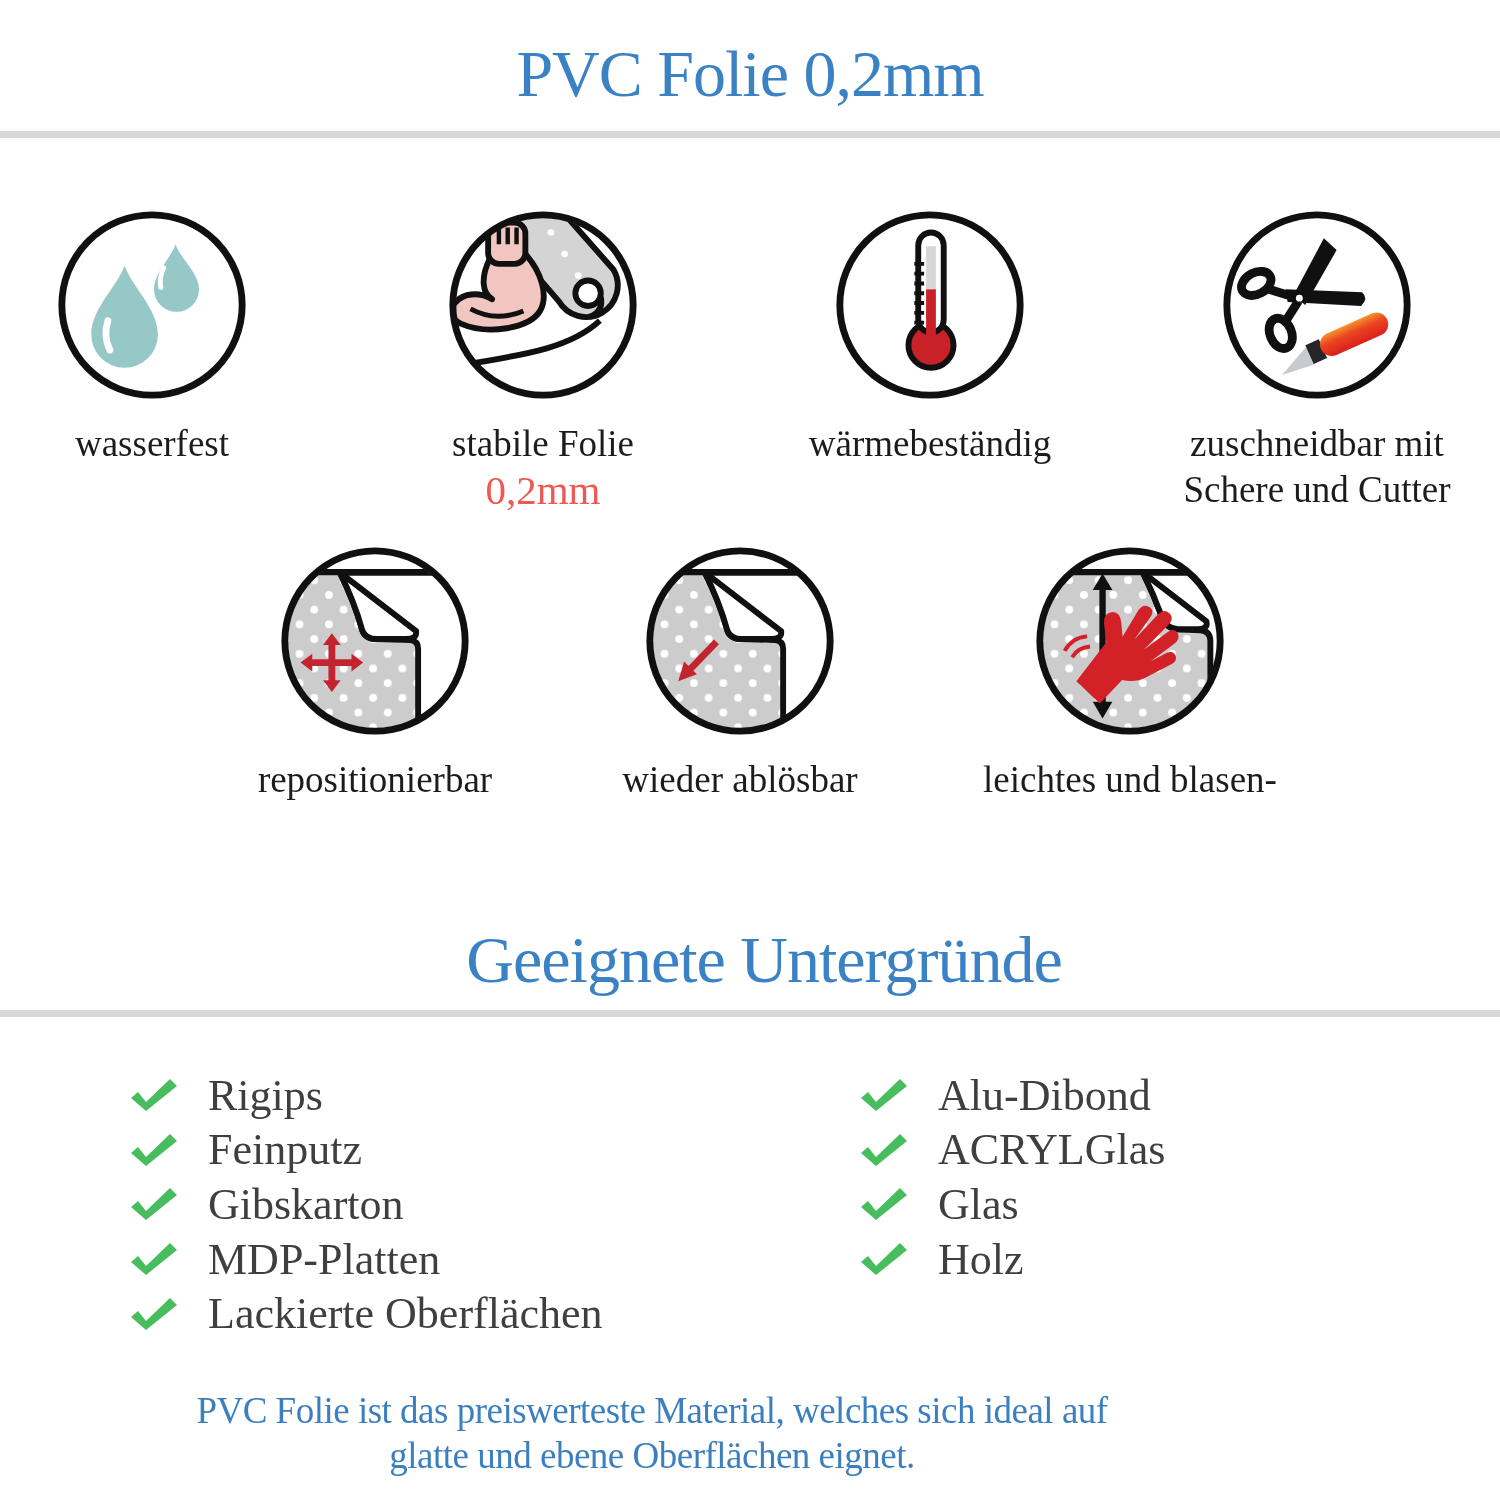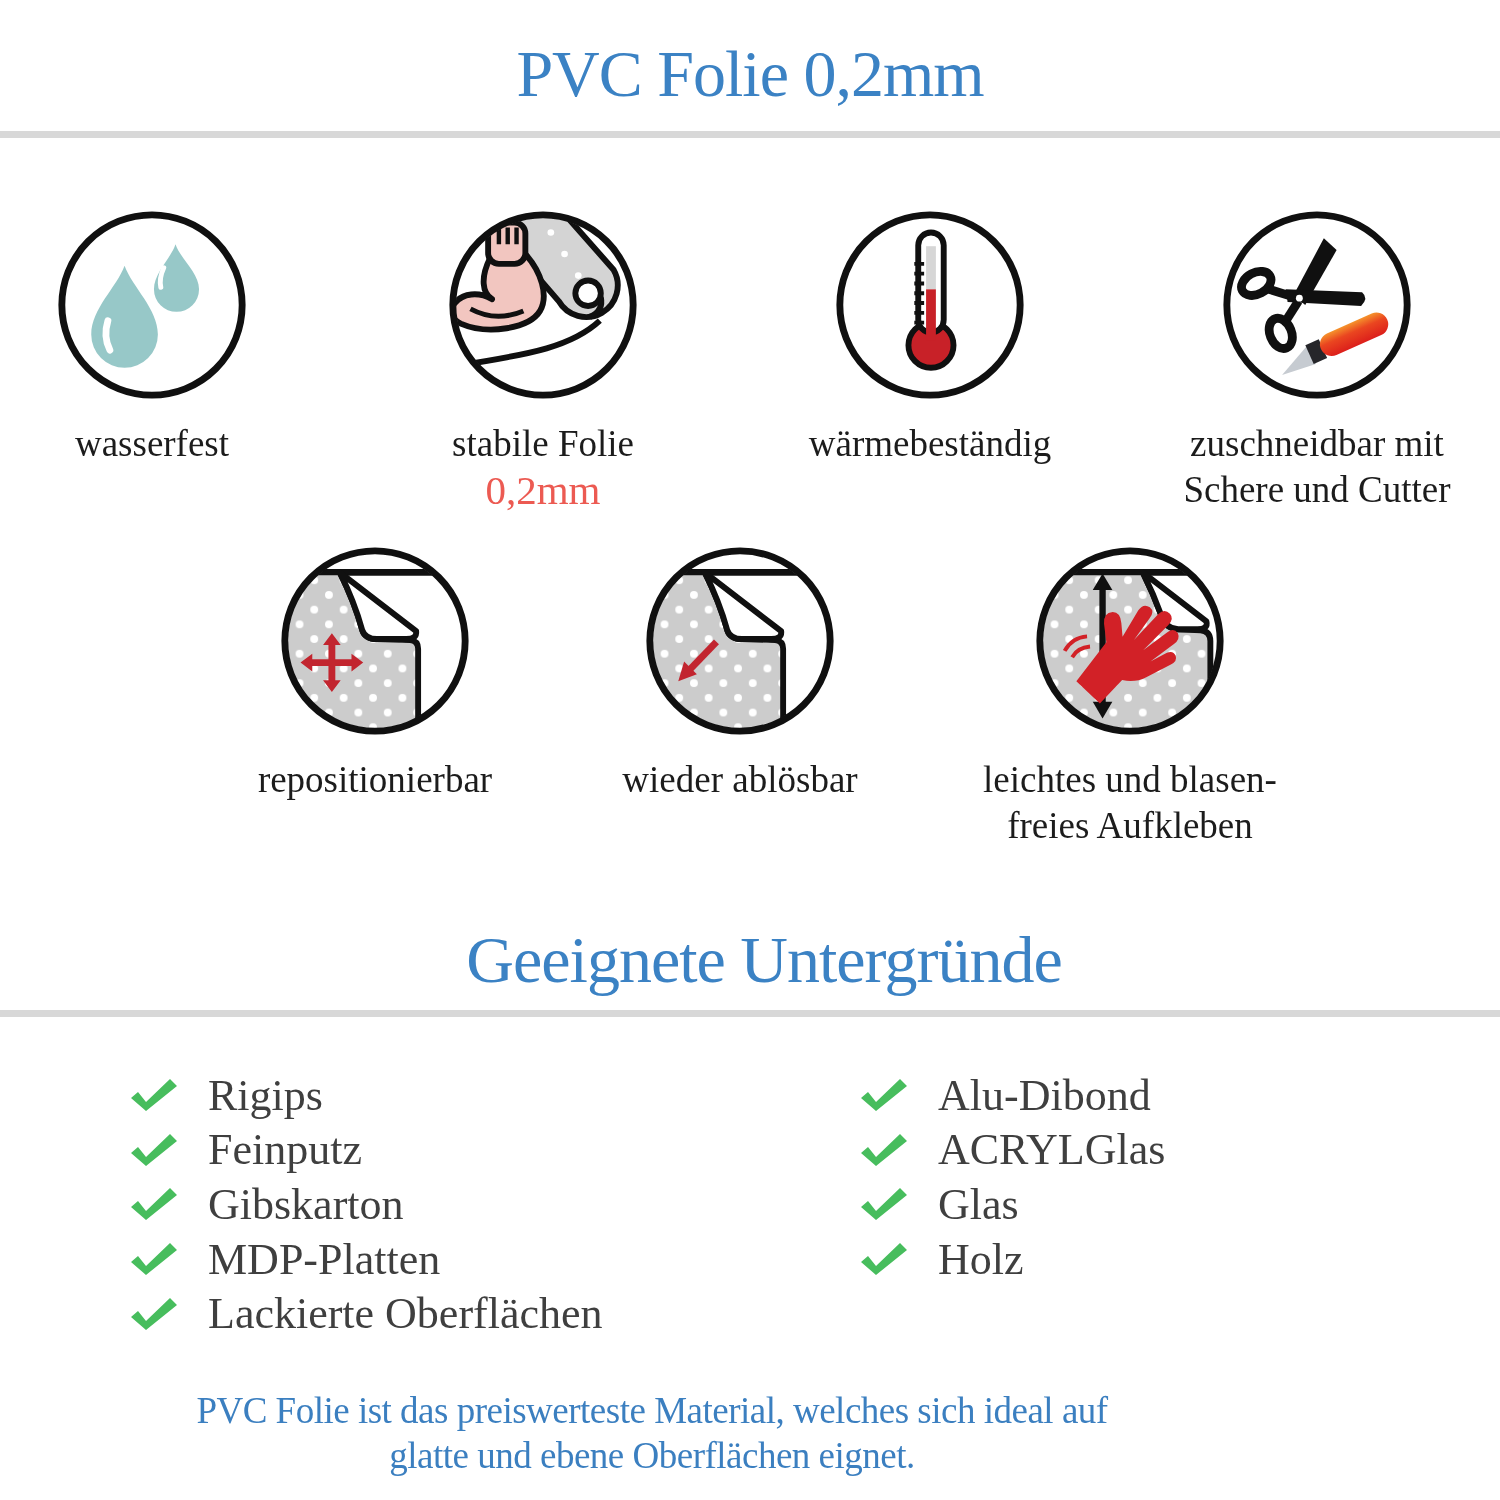--- a/index.html
+++ b/index.html
@@ -215,21 +215,20 @@
           <g transform="translate(94,114) rotate(40)">
             <path d="M-20,52 L-22,2 L-36,-11 Q-44,-19 -37,-26 Q-31,-31 -23,-23 L-13,-13 L-18,-44 Q-19,-53 -11,-54 Q-4,-54 -4,-45 L-2,-18 L0,-54 Q1,-63 9,-62 Q16,-61 15,-52 L12,-16 L19,-46 Q21,-54 28,-52 Q34,-49 32,-41 L25,-12 L32,-29 Q35,-36 41,-33 Q46,-30 43,-23 L32,3 Q27,15 15,21 L13,54 Z" fill="#d22127"></path>
             <path d="M-32,16 q-9,9 -7,20 M-41,10 q-11,11 -8,26" stroke="#d22127" stroke-width="4" fill="none"></path>
           </g>
         </g>
         <circle cx="100" cy="100" r="92" fill="none" stroke="#101010" stroke-width="7"></circle>
       </svg>
     </div>
     <div class="f-label">
       <span>leichtes und blasen-</span>
-      <span>freies Aufkleben</span>
     </div>
   </div>
 
   <div class="title title2">Geeignete Untergründe</div>
   <div class="divider div2"></div>
 
   <ul class="checklist cl-left">
     <li>
       <svg class="check-ic" viewBox="0 0 52 34">
           <path d="M3,20 L10,14 L18,24 L42,1 L49,8 L18,33 Z" fill="#47bd5d"></path>

